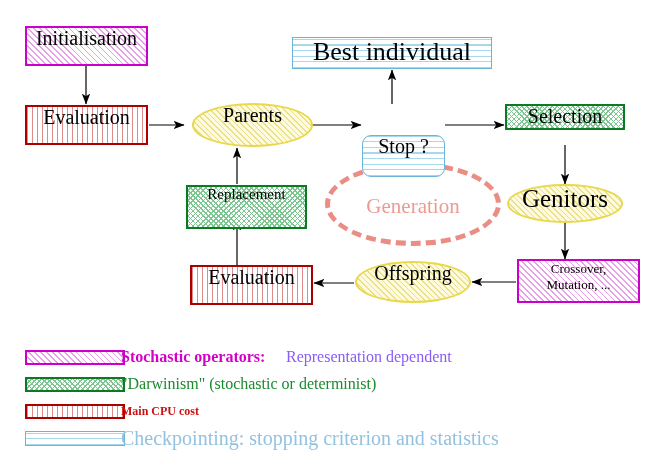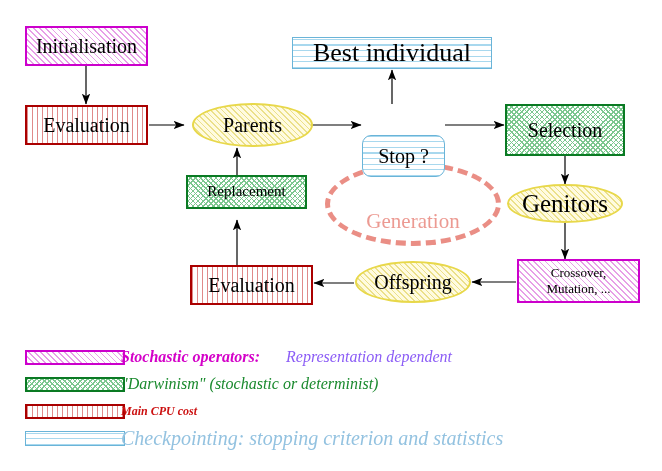--- a/index.html
+++ b/index.html
@@ -21,21 +21,20 @@
     position: absolute;
     left: 0;
     top: 0;
     width: 662px;
     height: 471px;
   }
   .node {
     position: absolute;
     box-sizing: border-box;
     display: flex;
-    align-items: center;
     justify-content: center;
     text-align: center;
     color: #000000;
     z-index: 3;
     line-height: 1.04;
     font-family: Liberation Serif, serif;
   }
   .node-label {
     position: relative;
     z-index: 4;
@@ -108,21 +107,20 @@
     width: 100%;
   }
 
   
   #legend {
     position: absolute;
     left: 0;
     top: 336px;
     width: 662px;
     height: 135px;
-    font-style: italic;
   }
   .legend-row {
     position: absolute;
     left: 0;
     width: 662px;
     height: 26px;
     display: flex;
     align-items: center;
   }
   .swatch {
@@ -163,21 +161,21 @@
       <line x1="565" y1="145" x2="565" y2="184"></line>
       <line x1="565" y1="223" x2="565" y2="259"></line>
       <line x1="516" y1="282" x2="472" y2="282"></line>
       <line x1="354" y1="283" x2="314" y2="283"></line>
       <line x1="237" y1="265" x2="237" y2="220"></line>
       <line x1="237" y1="184" x2="237" y2="148"></line>
     </g>
   </svg>
 
   <div class="gen-ellipse" style="left:325px; top:162px; width:176px; height:84px;">
-    <div class="gen-label" style="top:42px; font-size:21px;">Generation</div>
+    <div class="gen-label" style="top:27px; font-size:21px;">Generation</div>
   </div>
 
   <div class="node fill-magenta" style="left:25px; top:26px; width:123px; height:40px;">
     <span class="node-label" style="font-size:20px;">Initialisation</span>
   </div>
 
   <div class="node fill-red" style="left:25px; top:105px; width:123px; height:40px;">
     <span class="node-label" style="font-size:20px;">Evaluation</span>
   </div>
 
@@ -186,42 +184,42 @@
   </div>
 
   <div class="node fill-blue" style="left:292px; top:37px; width:200px; height:32px;">
     <span class="node-label" style="font-size:26px;">Best individual</span>
   </div>
 
   <div class="node fill-blue rounded" style="left:362px; top:104px; width:83px; height:42px;margin-top:31px;">
     <span class="node-label" style="font-size:20px;">Stop ?</span>
   </div>
 
-  <div class="node fill-green" style="left:505px; top:104px; width:120px; height:52px;">
+  <div class="node fill-green" style="left:505px; top:104px; width:120px; height:26px;">
     <span class="node-label" style="font-size:20px;">Selection</span>
   </div>
 
   <div class="node fill-yellow-ellipse" style="left:507px; top:184px; width:116px; height:39px;">
     <span class="node-label" style="font-size:25px;">Genitors</span>
   </div>
 
   <div class="node fill-magenta" style="left:517px; top:259px; width:123px; height:44px;">
     <span class="node-label" style="font-size:13px; line-height:1.25;">Crossover,
 Mutation, ...</span>
   </div>
 
   <div class="node fill-yellow-ellipse" style="left:355px; top:261px; width:116px; height:42px;">
     <span class="node-label" style="font-size:20px;">Offspring</span>
   </div>
 
   <div class="node fill-red" style="left:190px; top:265px; width:123px; height:40px;">
     <span class="node-label" style="font-size:20px;">Evaluation</span>
   </div>
 
-  <div class="node fill-green" style="left:186px; top:175px; width:121px; height:34px;">
+  <div class="node fill-green" style="left:186px; top:185px; width:121px; height:44px;">
     <span class="node-label" style="font-size:15px;">Replacement</span>
   </div>
 
   <div id="legend">
 
     <div class="legend-row" style="top:8px;">
       <span class="swatch fill-magenta"></span>
       <span class="legend-text lt-magenta" style="font-size:16px; font-weight:bold;">Stochastic operators:</span>
       <span class="legend-text lt-gold" style="left:286px; font-size:16px;">Representation dependent</span>
     </div>

